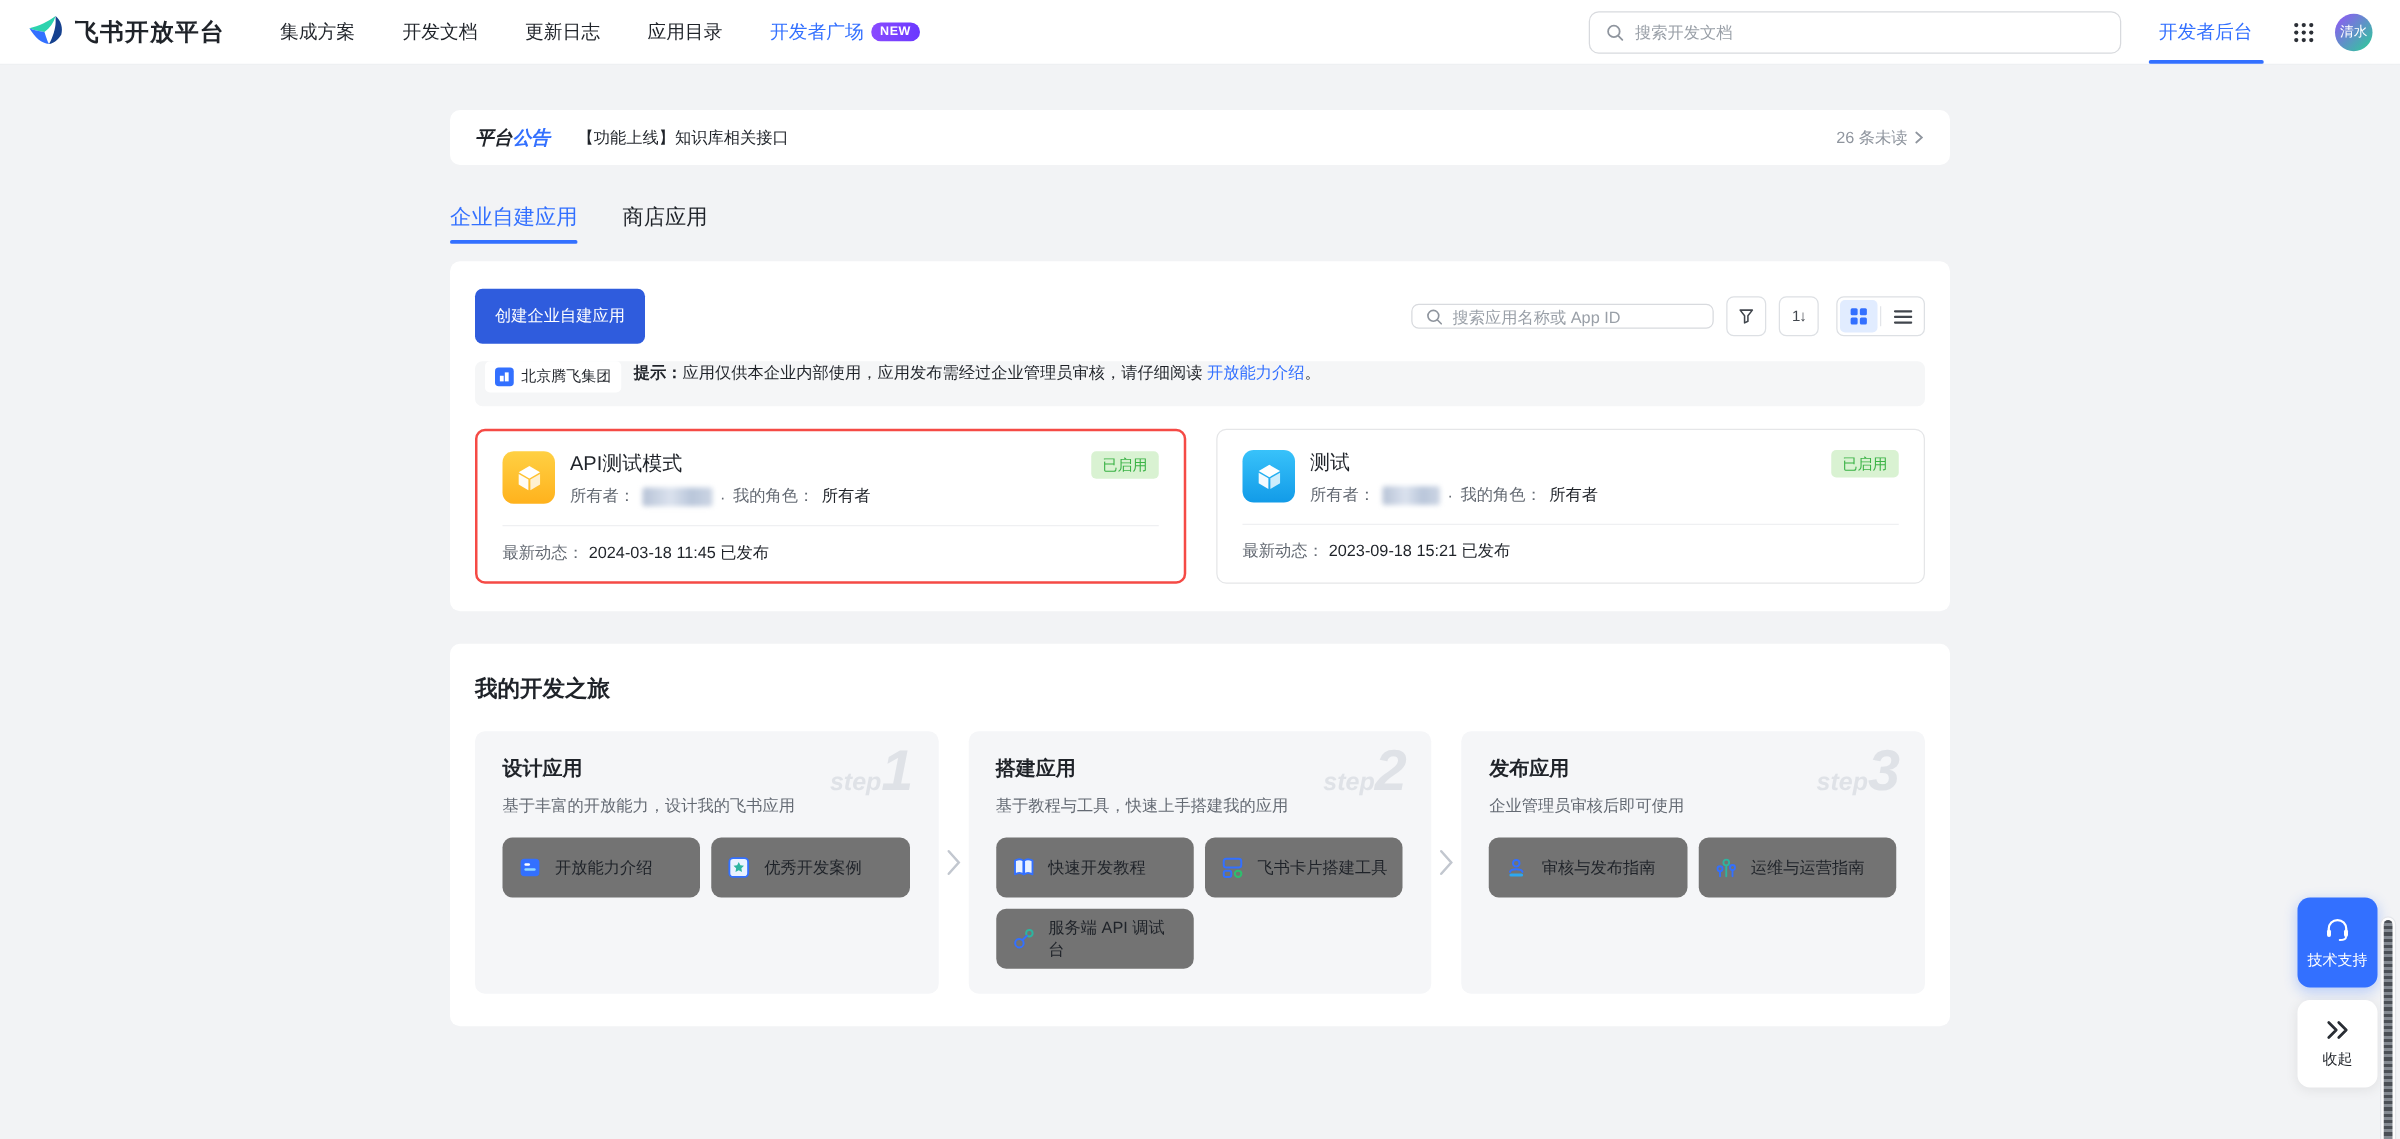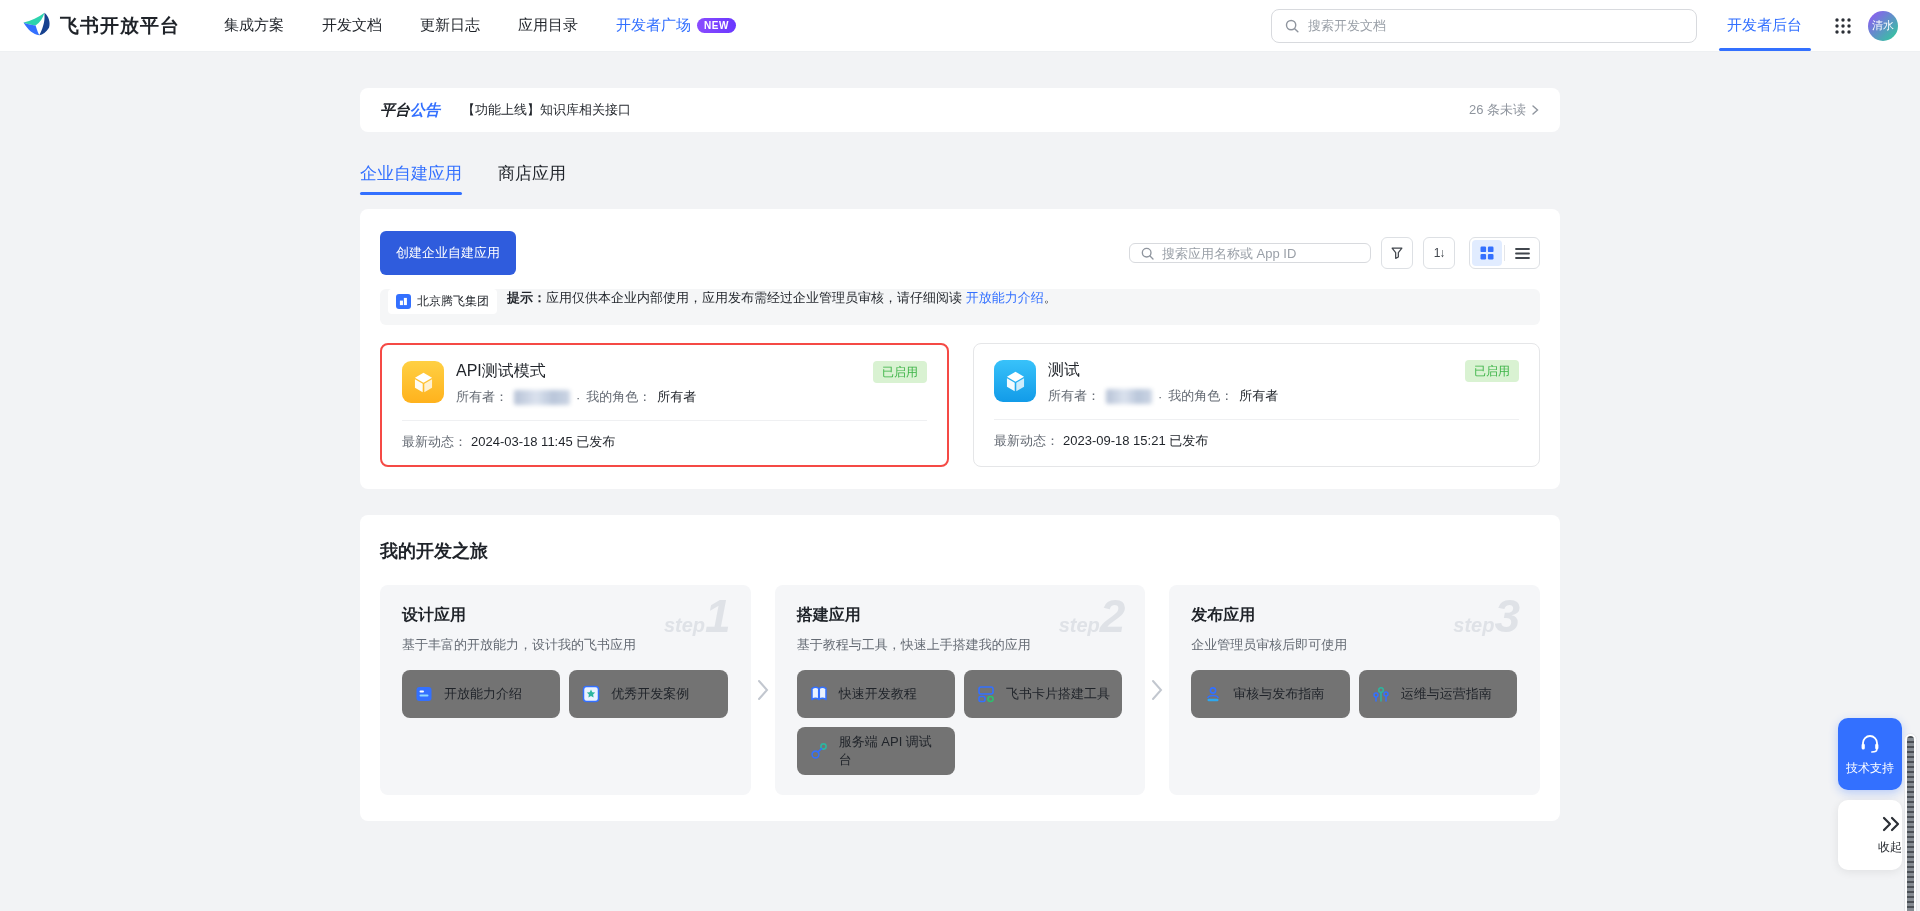--- a/index.html
+++ b/index.html
@@ -111,21 +111,21 @@
   .step-links { margin-top:16px; display:flex; flex-wrap:wrap; gap:9px; }
   .chip { width:calc(50% - 5px); height:48px; background:#737373; border-radius:8px;
     display:flex; align-items:center; gap:10px; padding:0 12px; cursor:pointer; font-size:13px; font-weight:500; }
   .step-sep { display:flex; align-items:center; justify-content:center; width:16px; color:#c2c7cf; }
 
   
   .float-support { position:fixed; right:18px; top:718px; width:64px; height:72px; background:#3370ff;
     border-radius:10px; display:flex; flex-direction:column; align-items:center; justify-content:center;
     gap:6px; color:#fff; font-size:12px; cursor:pointer; box-shadow:0 3px 10px rgba(51,112,255,.3); }
   .float-collapse { position:fixed; right:18px; top:800px; width:64px; height:70px; background:#fff;
-    border-radius:10px; display:flex; flex-direction:column; align-items:flex-end; justify-content:center;
+    border-radius:10px; display:flex; flex-direction:column; align-items:center; justify-content:center;
     gap:6px; color:#1f2329; font-size:12px; cursor:pointer; box-shadow:0 2px 10px rgba(0,0,0,.08); }
   .scrollbar { position:fixed; right:3px; top:733px; width:13px; height:300px; background:#fdfdfd;
     border:1px solid #e4e6ea; border-radius:10px; padding:2px; }
   .scroll-thumb { width:100%; height:100%; border-radius:8px;
     background:repeating-linear-gradient(180deg,#4a4f55 0 2.5px,#858b92 2.5px 5px); }
 </style>
 </head>
 <body>
 
 <div class="header">

